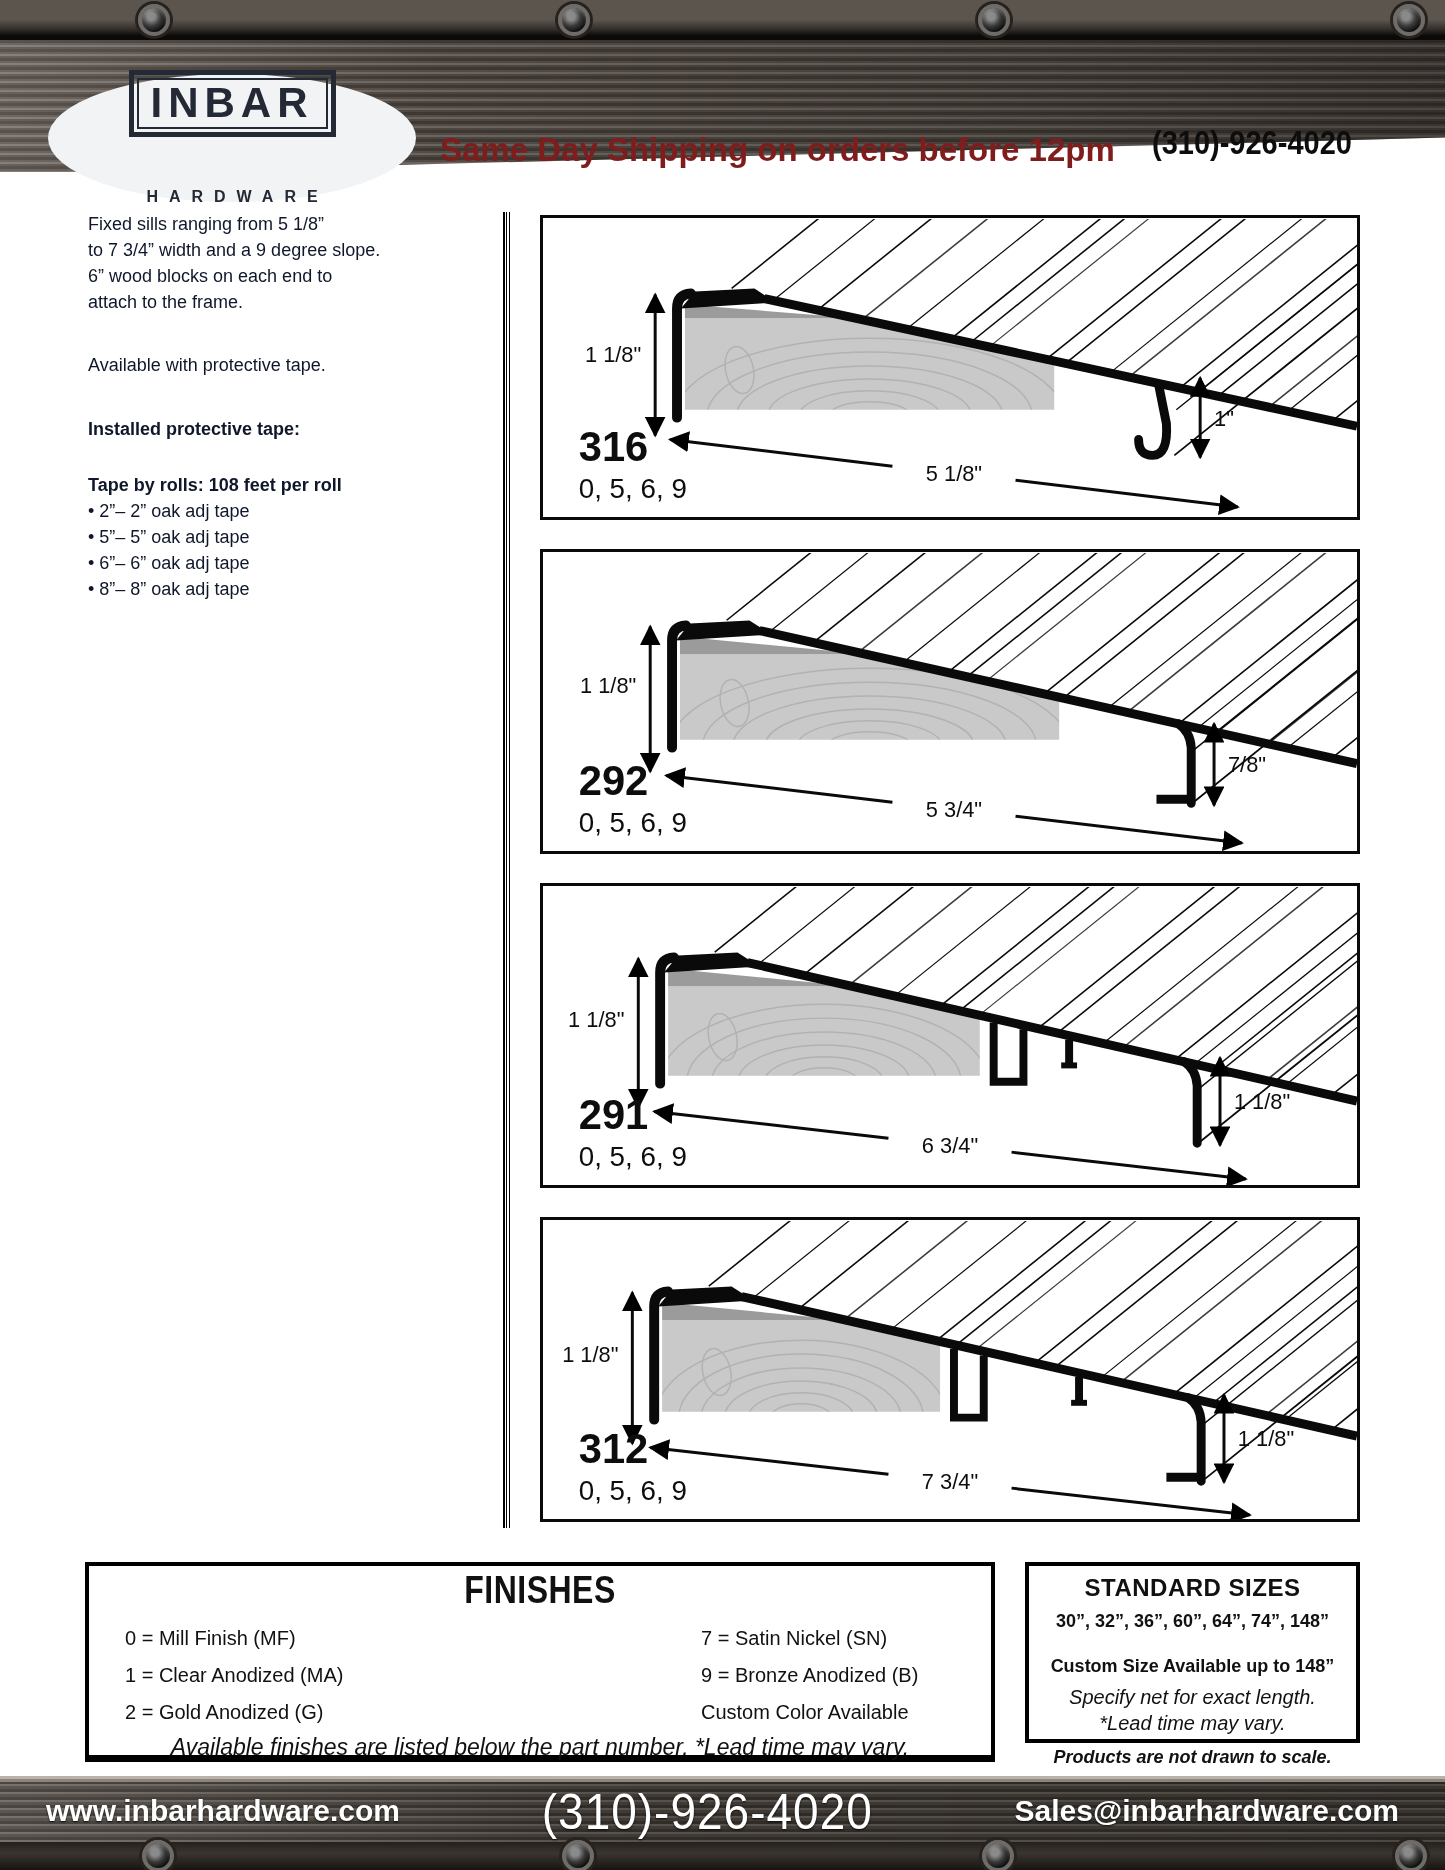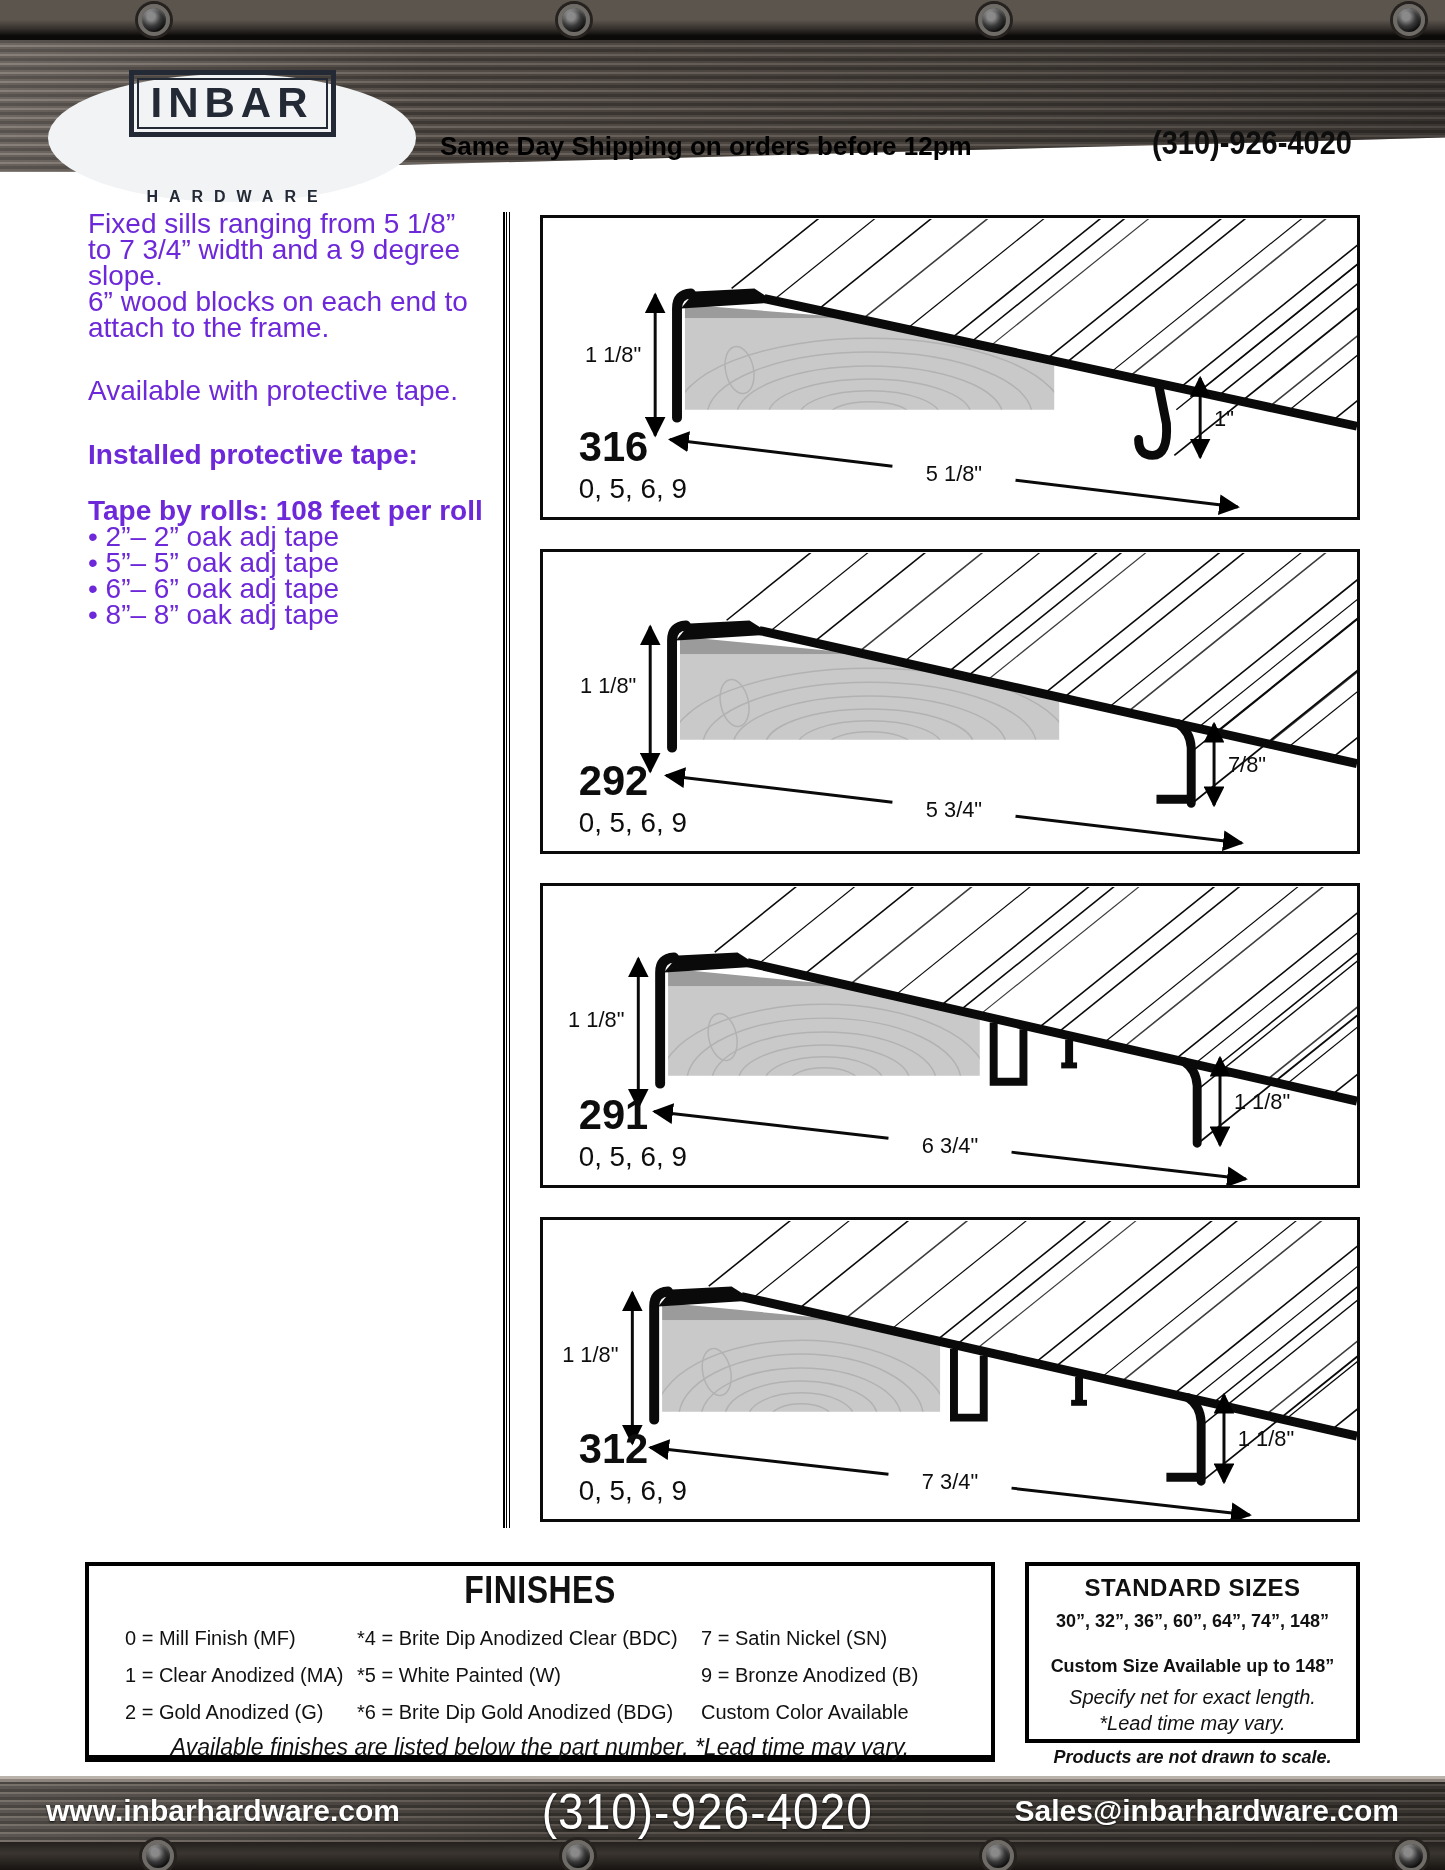--- a/index.html
+++ b/index.html
@@ -34,25 +34,25 @@
   .f-email{font-size:30px;font-weight:600;text-shadow:0 1px 2px rgba(0,0,0,.8);}
 
   
   .logo-oval{position:absolute;left:48px;top:74px;width:368px;height:128px;border-radius:50%;
     background:#f1f3f5;z-index:3;display:flex;flex-direction:column;align-items:center;justify-content:center;gap:44px;}
   .logo-frame{border:5px solid #242a35;padding:3px;}
   .logo-frame-inner{border:2px solid #242a35;padding:0px 12px;}
   .logo-name{font-size:42px;font-weight:700;letter-spacing:6px;color:#242a35;line-height:1.1;}
   .logo-sub{margin-top:7px;font-size:16px;font-weight:700;letter-spacing:11px;color:#242a35;padding-left:11px;}
 
-  .tagline{position:absolute;left:440px;top:131px;z-index:2;font-size:26px;font-weight:700;color:#000000;}
+  .tagline{position:absolute;left:440px;top:131px;z-index:2;font-size:33px;font-weight:700;color:#7f1d1d;}
   .header-phone{position:absolute;left:1152px;top:127px;z-index:2;font-size:29px;font-weight:600;transform:scaleY(1.12);color:#0d0d0d;}
 
   
-  .left-col{position:absolute;left:88px;top:211px;width:408px;font-size:28px;line-height:26px;color:#6d28d9;}
+  .left-col{position:absolute;left:88px;top:211px;width:408px;font-size:18px;line-height:26px;color:#0f172a;}
   .desc{white-space:pre-line;margin:0;}
   .avail{margin:37px 0 0 0;}
   .h-bold{margin:38px 0 0 0;font-weight:700;}
   .h-bold2{margin:30px 0 0 0;font-weight:700;}
   .bullet-item{line-height:26px;}
   .bullet-item::before{content:"• ";}
 
   
   .separator{position:absolute;left:503px;top:212px;width:7px;height:1316px;
     background:linear-gradient(90deg,#000 0 2px,#fff 2px 3px,#000 3px 4px,#fff 4px 6px,#000 6px 7px);}
@@ -403,25 +403,20 @@
       </div>
     </div>
 
   <div class="finishes-box">
     <div class="finishes-title">FINISHES</div>
     <div class="fin-col fin-col1">
         <div class="fin-item">0 = Mill Finish (MF)</div>
         <div class="fin-item">1 = Clear Anodized (MA)</div>
         <div class="fin-item">2 = Gold Anodized (G)</div>
       </div>
-    <div class="fin-col fin-col2">
-        <div class="fin-item">*4 = Brite Dip Anodized Clear (BDC)</div>
-        <div class="fin-item">*5 = White Painted (W)</div>
-        <div class="fin-item">*6 = Brite Dip Gold Anodized (BDG)</div>
-      </div>
     <div class="fin-col fin-col3">
         <div class="fin-item">7 = Satin Nickel (SN)</div>
         <div class="fin-item">9 = Bronze Anodized (B)</div>
         <div class="fin-item">Custom Color Available</div>
       </div>
     <div class="finishes-note">Available finishes are listed below the part number. *Lead time may vary.</div>
   </div>
 
   <div class="sizes-box">
     <div class="sizes-title">STANDARD SIZES</div>

